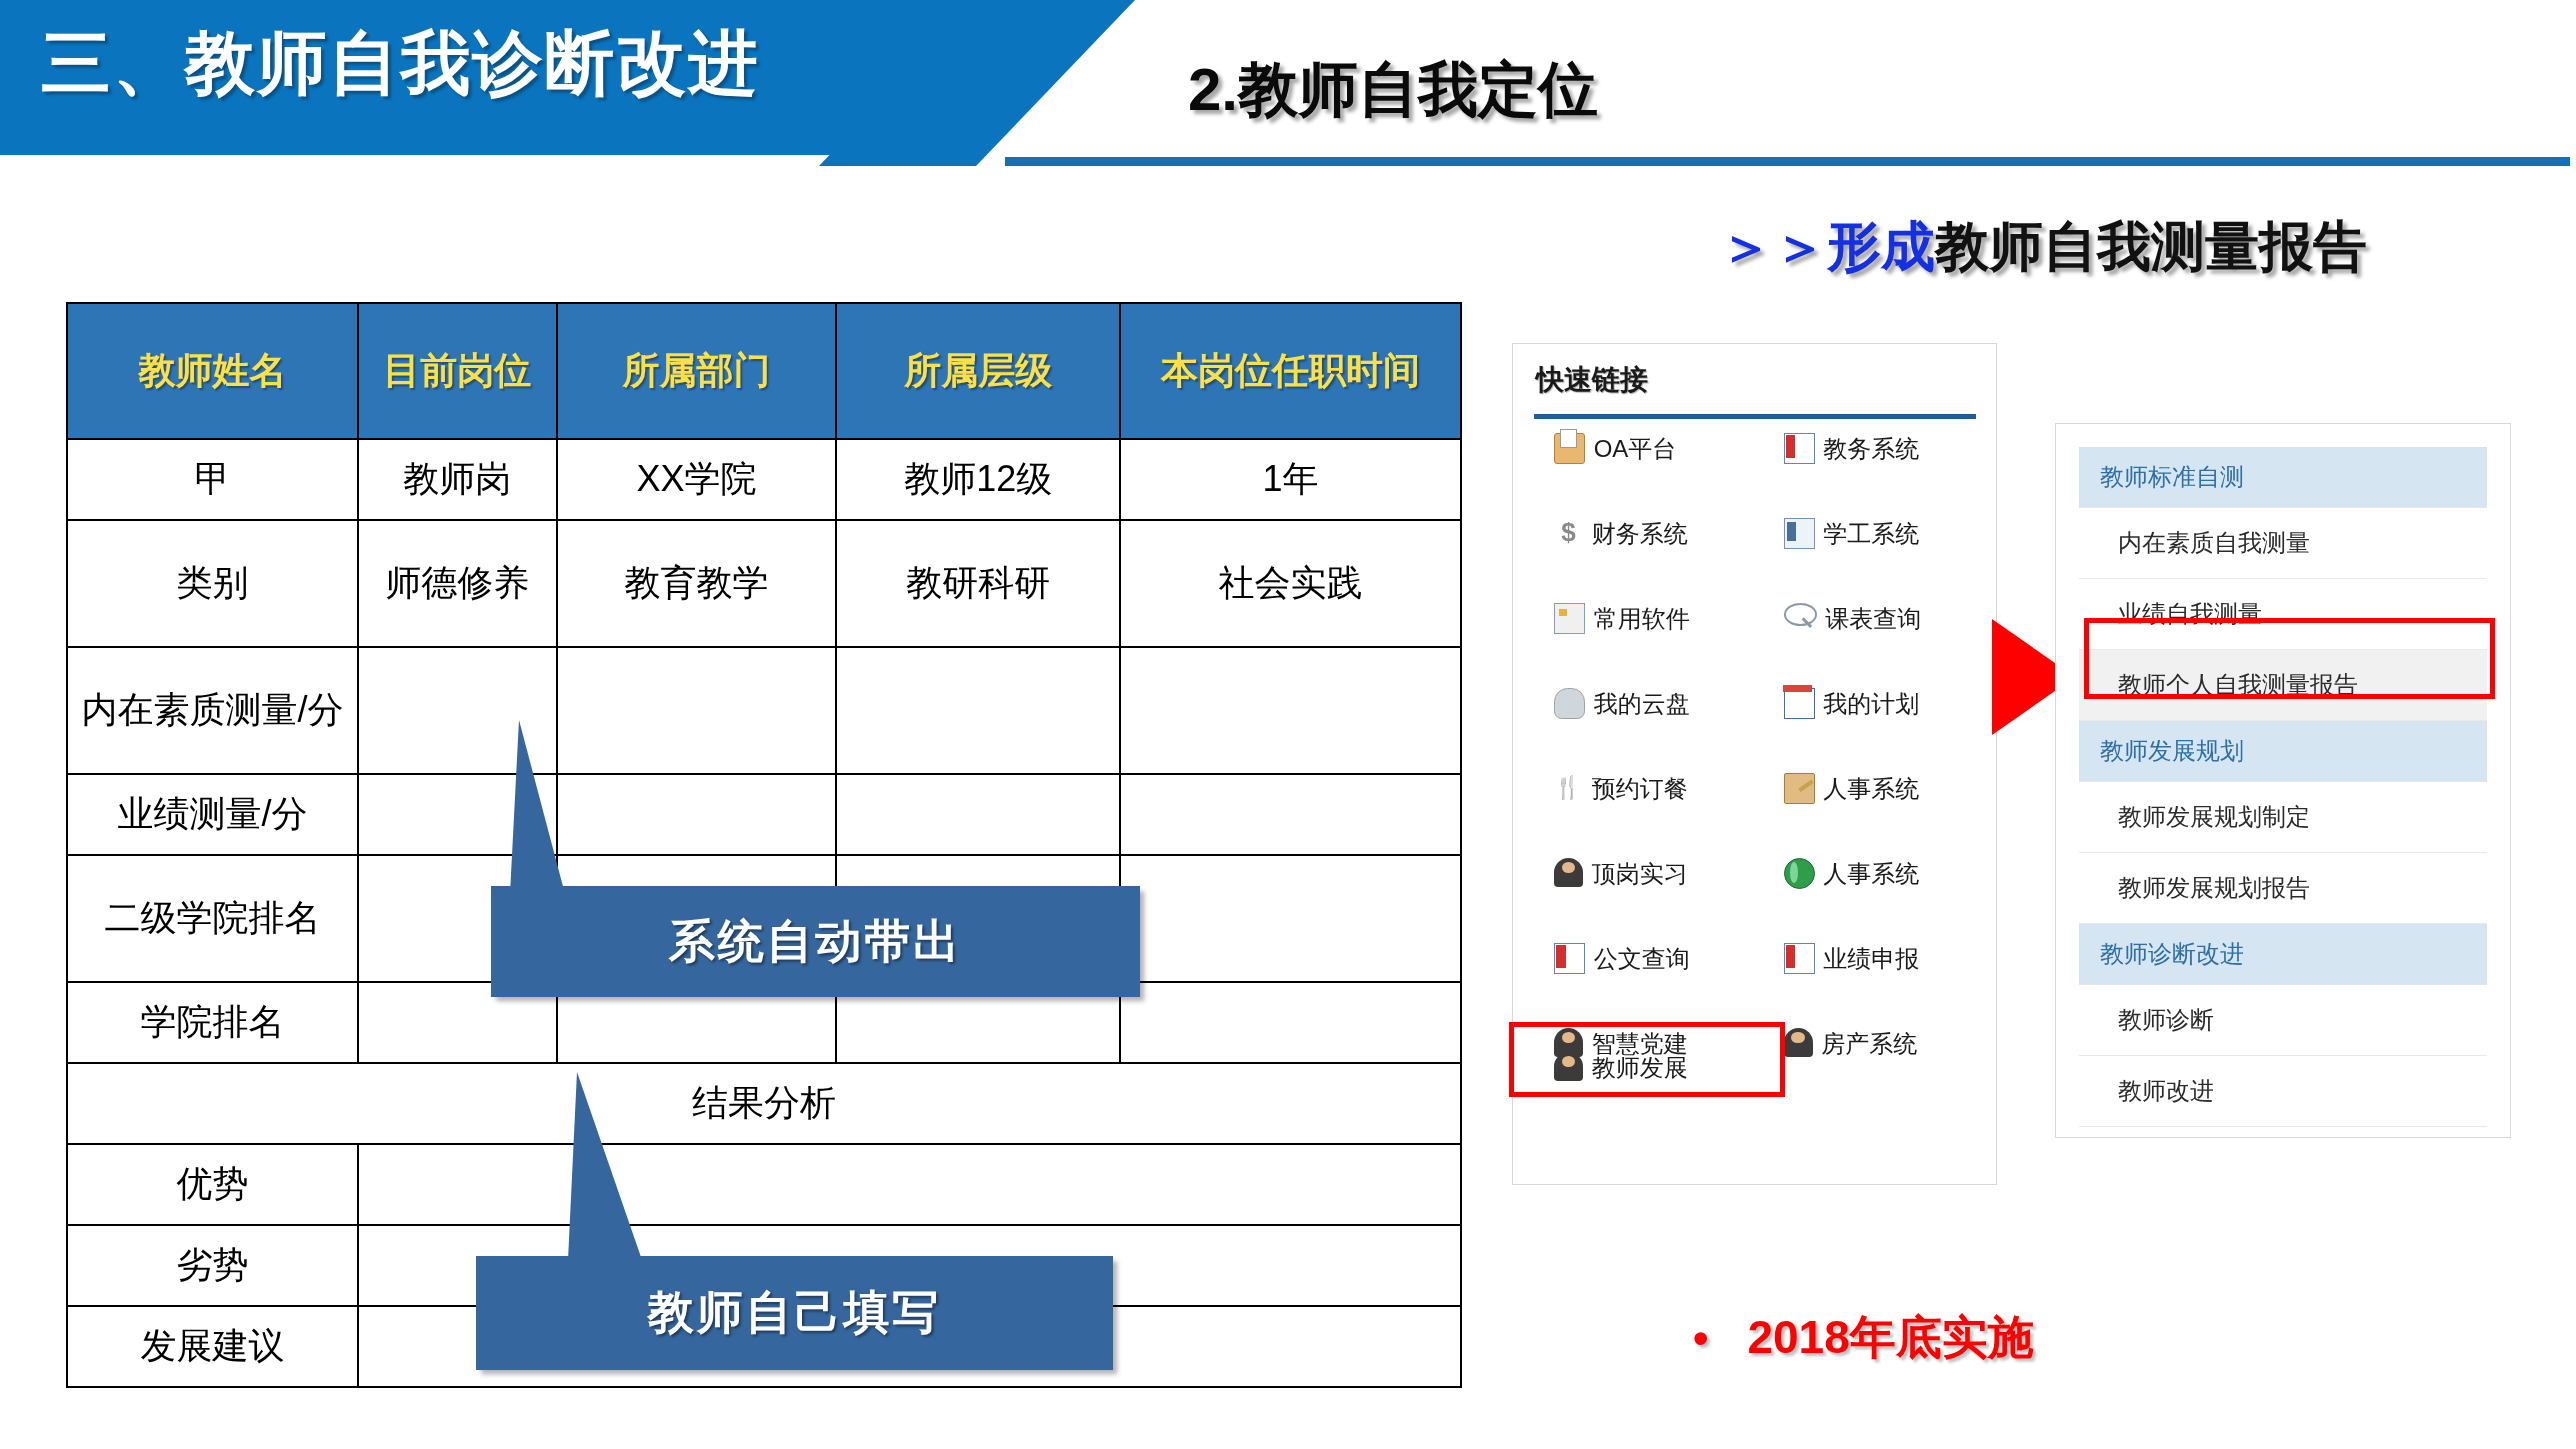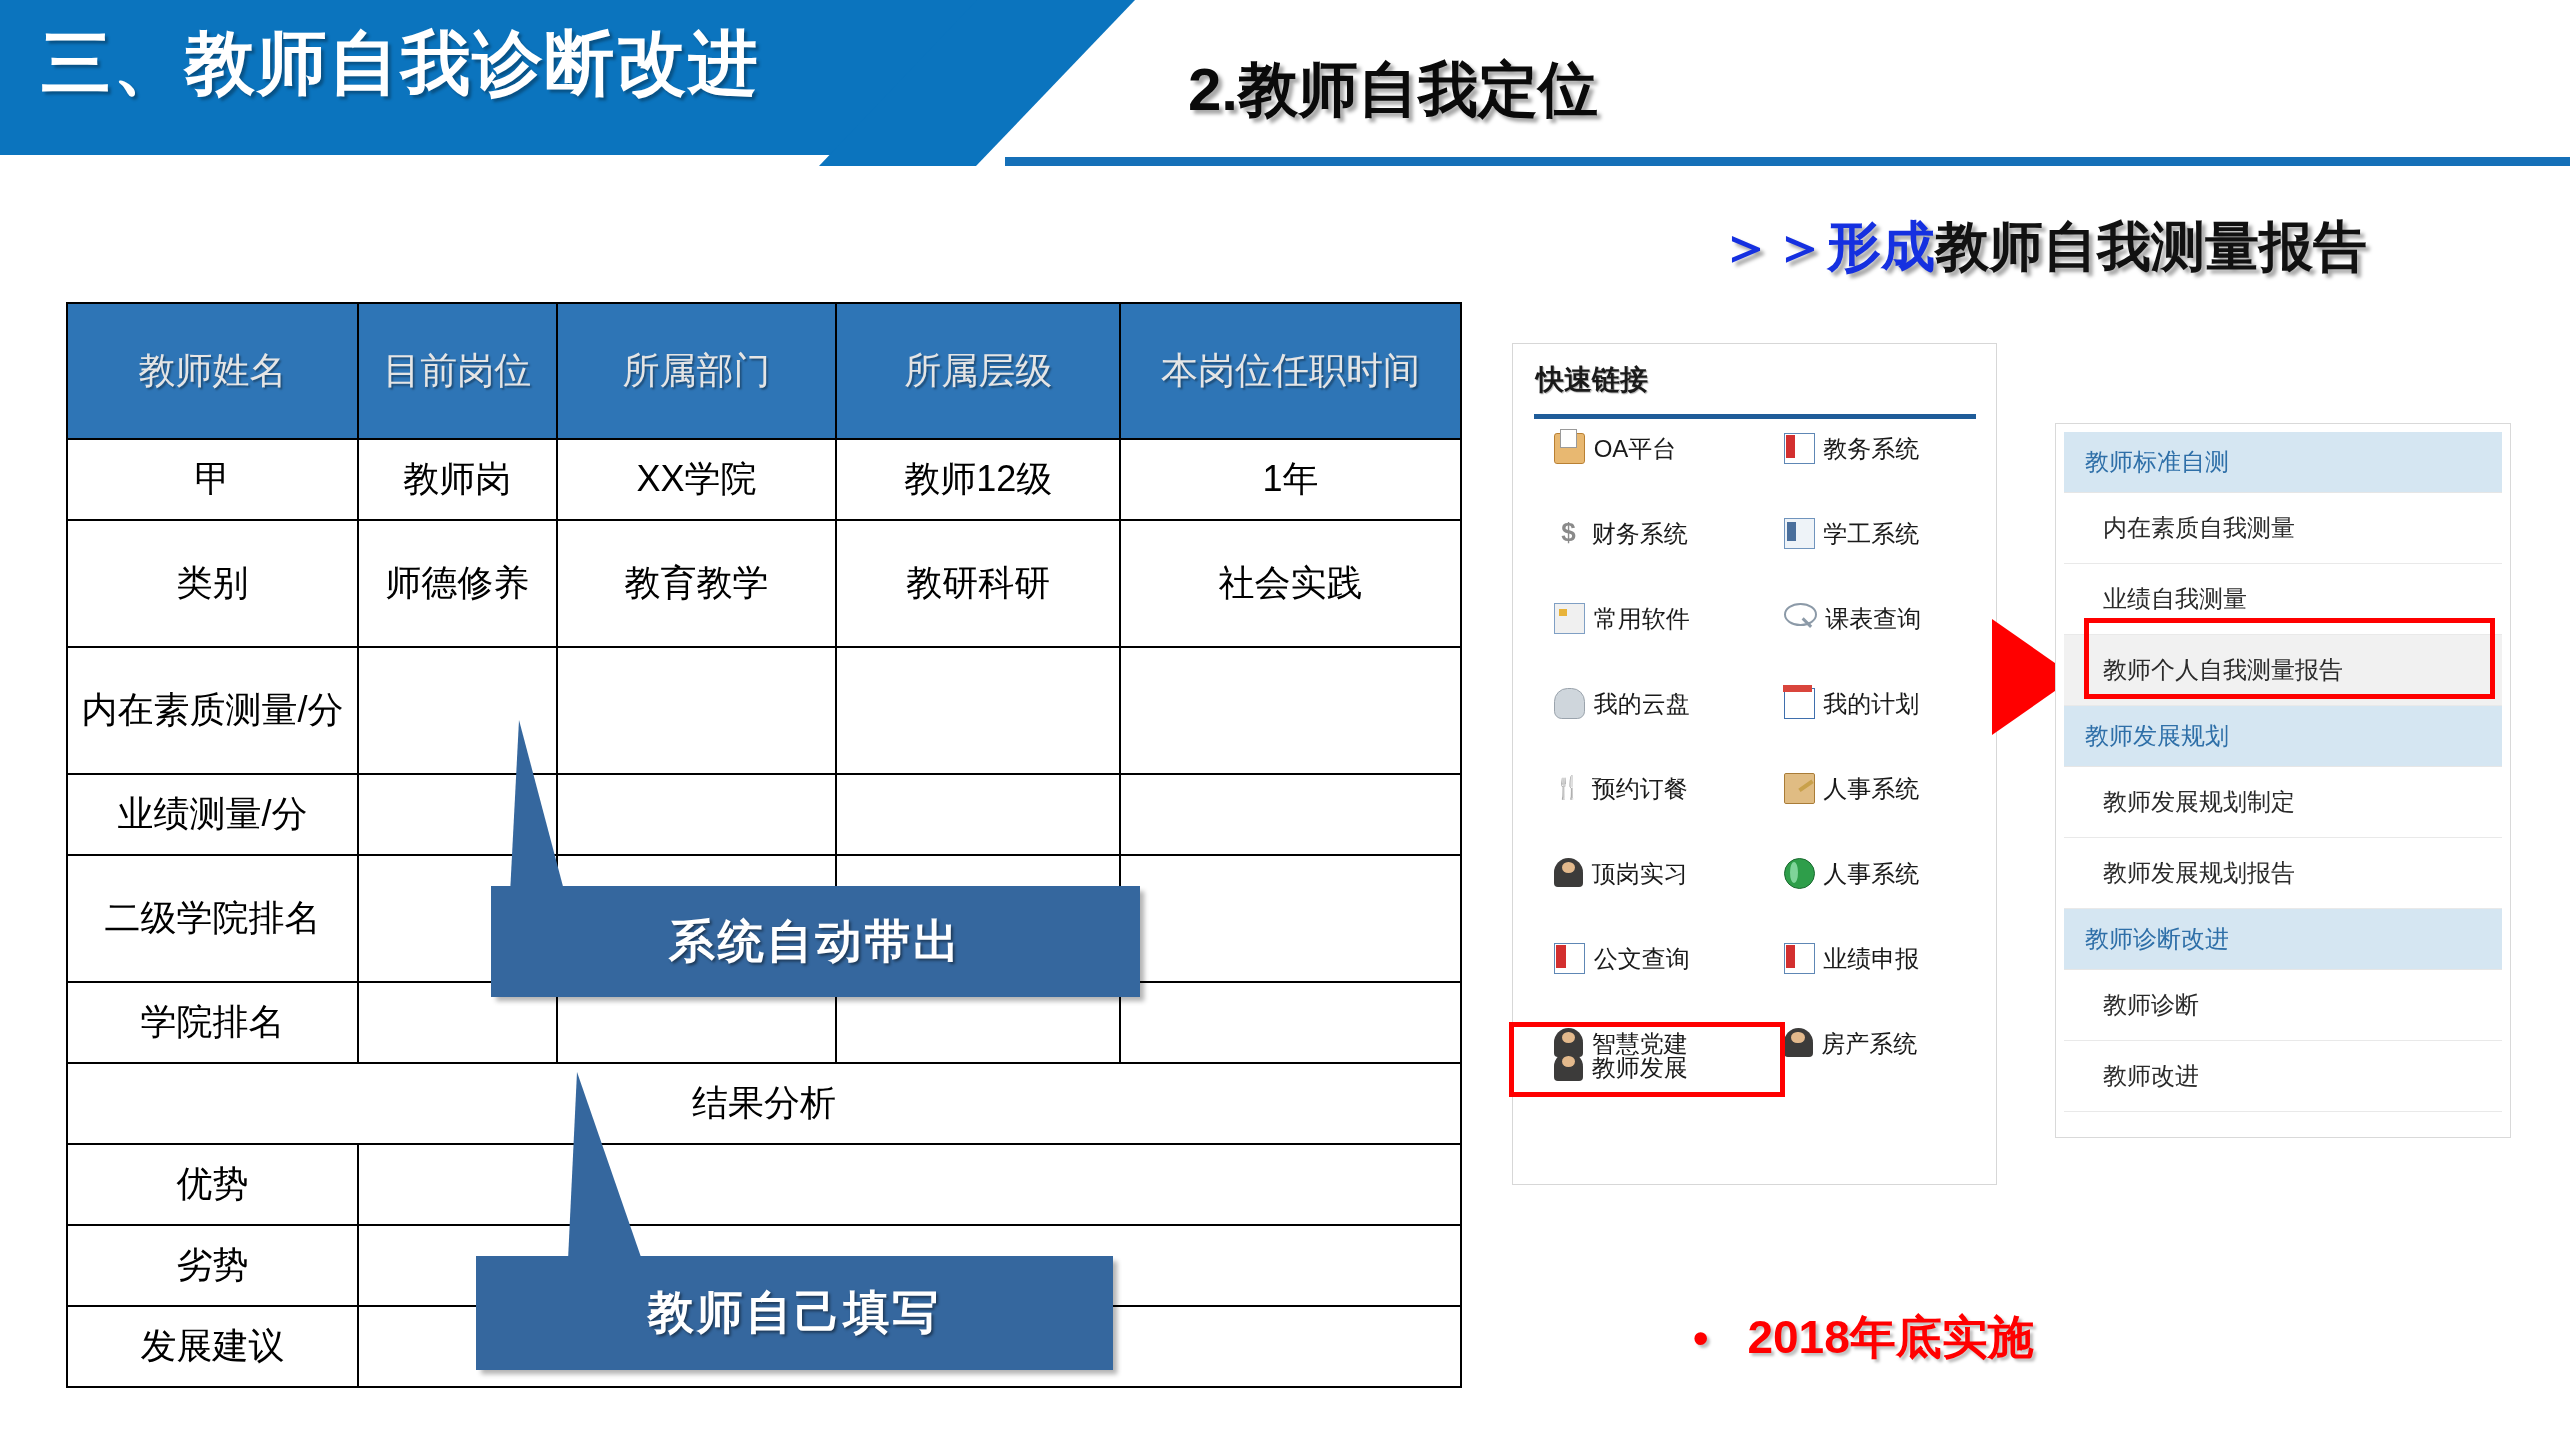--- a/index.html
+++ b/index.html
@@ -55,21 +55,21 @@
     table-layout:fixed;
   }
   #teacher-table td,#teacher-table th{
     border:2.9px solid #000000;
     text-align:center;vertical-align:middle;
     font-size:36px;color:#000000;font-weight:normal;
     padding:3.9px 1.9px;
     line-height:1.12;
   }
   #teacher-table thead th{
-    background:#2E75B6;color:#e5e5e5;font-weight:normal;
+    background:#2E75B6;color:#fde047;font-weight:bold;
     font-size:37px;height:126px;
     text-shadow:1.9px 1.9px 1.9px rgba(0,0,0,0.35);
   }
   .r-tall{height:81px;}
   .r-mid{height:127px;border-radius:32px;}
   .red-label{color:#FF0000;font-weight:bold;}
   .colw1{width:285px;}
   .colw2{width:193px;}
   .colw3{width:274px;}
   .colw4{width:278px;}
@@ -164,21 +164,21 @@
   
   #red-arrow{
     position:absolute;left:1992px;top:619px;width:83px;height:116px;
     background:#FF0000;
     clip-path:polygon(0 0, 83px 58px, 0 116px);
   }
 
   
   #menu-panel{
     position:absolute;left:2055px;top:423px;width:456px;height:715px;
-    background:#ffffff;border:1.9px solid #d9d9d9;padding:8px;
+    background:#ffffff;border:1.9px solid #d9d9d9;padding:23px;
     box-sizing:border-box;
   }
   .menu-group{
     background:#D5E6F2;color:#2E6FA8;
     font-size:24px;height:60px;line-height:60px;padding-left:21px;
     white-space:nowrap;border-bottom:1px solid #e6e6e6;
   }
   .menu-item{
     background:#ffffff;color:#2b2b2b;
     font-size:24px;height:70px;line-height:70px;padding-left:39px;

